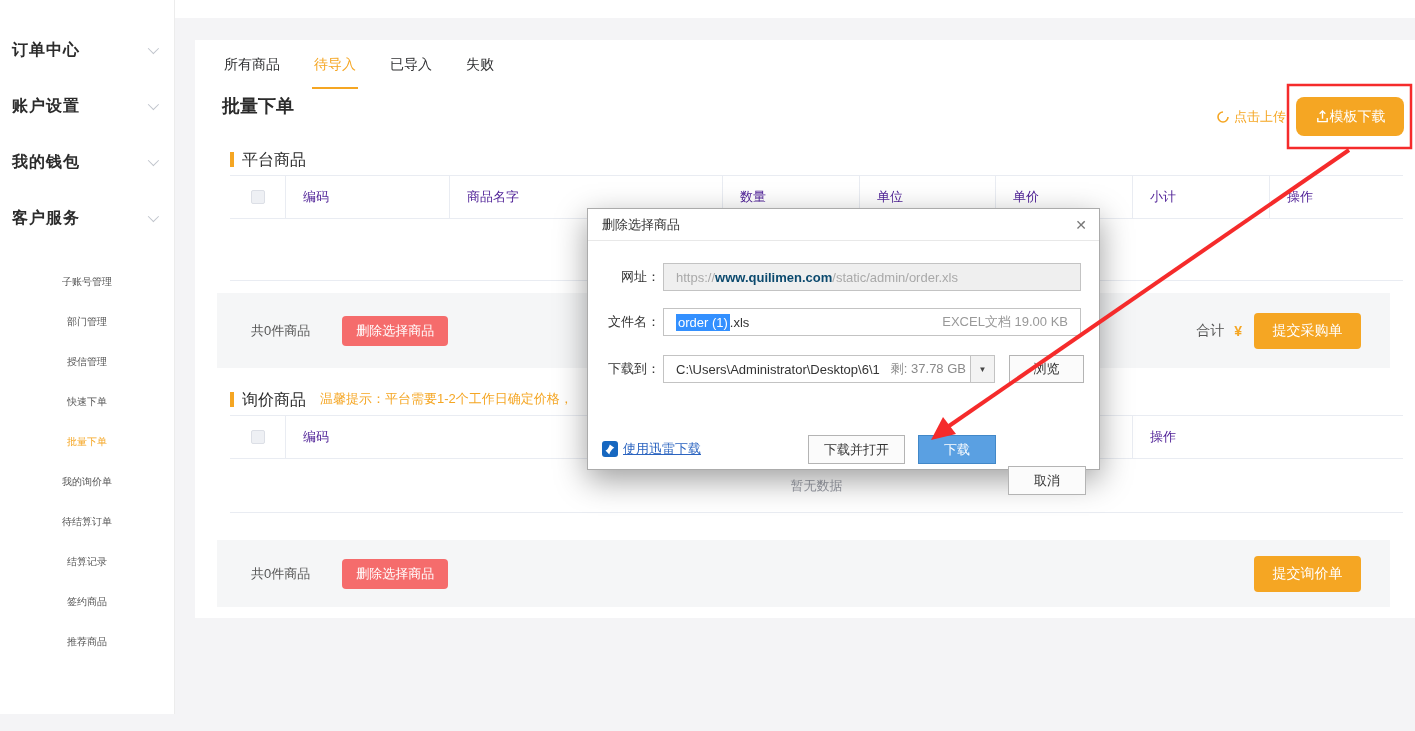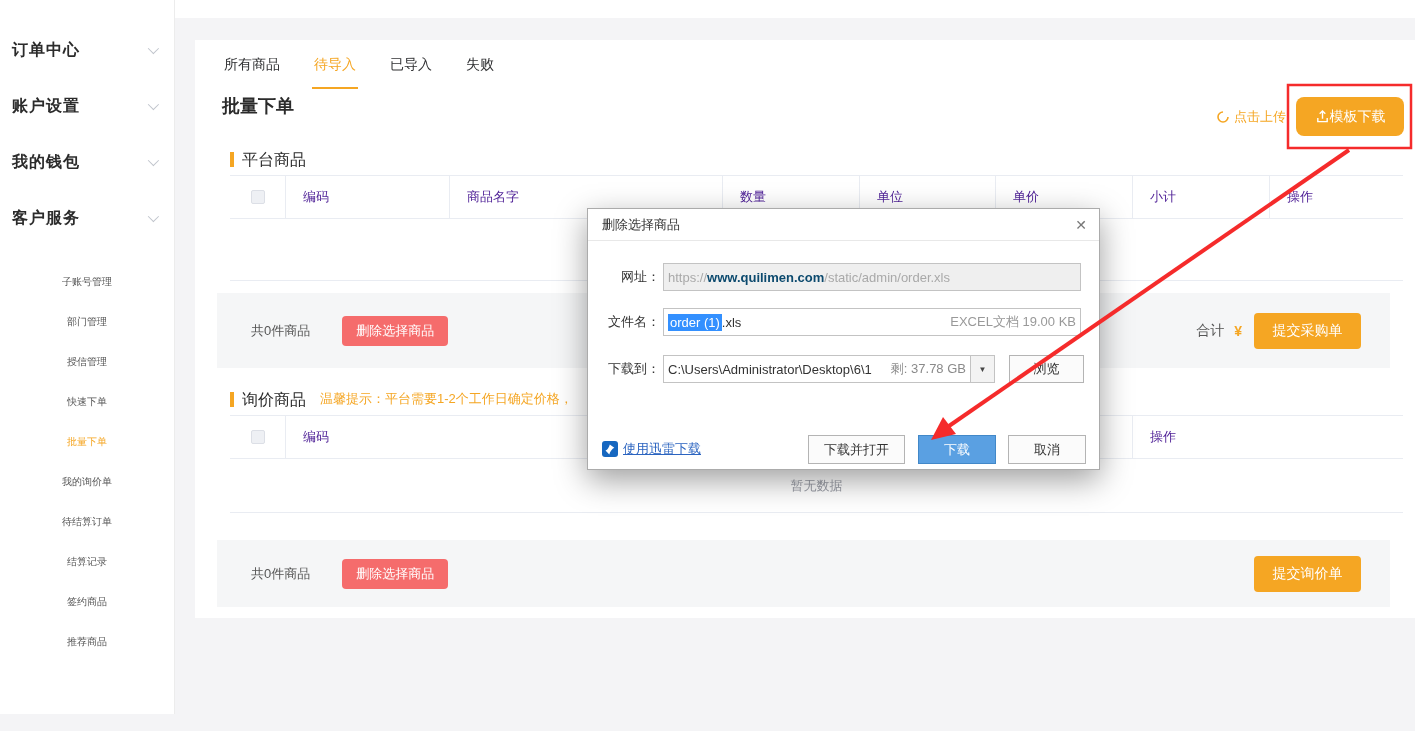--- a/index.html
+++ b/index.html
@@ -53,37 +53,37 @@
   .total-label { font-size:14px; color:#555; }
   .yen { font-size:14px; color:#f5a623; margin:0 12px 0 10px; font-weight:700; }
   .btn-accent { width:107px; height:36px; background:#f5a623; color:#fff; border:none; border-radius:4px; font-size:14px; cursor:pointer; margin-right:29px; font-family:inherit; }
 
   
   .dialog { position:absolute; left:587px; top:208px; width:513px; height:262px; background:#fff; border:1px solid #ababab; box-shadow:0 10px 30px rgba(0,0,0,0.38); z-index:50; font-size:13px; color:#333; }
   .dlg-titlebar { height:32px; display:flex; align-items:center; justify-content:space-between; padding:0 12px 0 14px; border-bottom:1px solid #e8e8e8; }
   .dlg-title { font-size:13px; color:#333; }
   .dlg-close { font-size:14px; color:#777; cursor:pointer; }
   .dlg-label { position:absolute; left:14px; width:58px; text-align:right; line-height:28px; color:#333; }
-  .dlg-input { position:absolute; left:75px; height:28px; border:1px solid #c3c3c3; display:flex; align-items:center; padding:0 4px; background:#fff; }
+  .dlg-input { position:absolute; left:75px; height:28px; border:1px solid #c3c3c3; display:flex; align-items:center; padding:0 12px; background:#fff; }
   .url-input { top:54px; width:418px; background:#efefef; color:#a9a9a9; white-space:nowrap; overflow:hidden; }
   .url-domain { color:#0c4a6e; font-weight:700; }
   .name-input { top:99px; width:418px; }
   .sel-blue { background:#3390ff; color:#fff; padding:1px 2px; }
   .file-info { margin-left:auto; color:#999; }
   .path-input { top:146px; width:308px; padding-right:4px; }
   .path-text { white-space:nowrap; overflow:hidden; }
   .free-space { margin-left:auto; color:#8a8a8a; padding-left:8px; white-space:nowrap; }
   .dd-btn { position:absolute; left:383px; top:146px; width:24px; height:28px; border:1px solid #c3c3c3; border-left:none; background:#f3f3f3; display:flex; align-items:center; justify-content:center; font-size:8px; color:#444; cursor:pointer; }
   .browse-btn { position:absolute; left:421px; top:146px; width:75px; height:28px; background:#fbfbfb; border:1px solid #b4b4b4; font-size:13px; color:#333; cursor:pointer; font-family:inherit; }
   .dlg-footer { position:absolute; left:0; right:0; top:226px; height:29px; }
   .thunder-link { position:absolute; left:14px; top:5px; display:flex; align-items:center; gap:5px; color:#2b64c0; text-decoration:underline; font-size:13px; cursor:pointer; }
   .win-btn { position:absolute; height:29px; background:#fbfbfb; border:1px solid #b4b4b4; font-size:13px; color:#333; cursor:pointer; font-family:inherit; }
   .btn-open { left:220px; width:97px; }
   .btn-download { left:330px; width:78px; background:#5aa0e2; border-color:#4288c8; color:#fff; }
-  .btn-cancel { left:420px; width:78px; }
+  .btn-cancel { left:420px; width:78px;margin-top:31px; }
 
   
   .annotations { position:absolute; left:0; top:0; width:1415px; height:731px; pointer-events:none; z-index:100; }
 </style>
 </head>
 <body>
 
 <div class="page">
 
   <div class="topstrip"></div>

